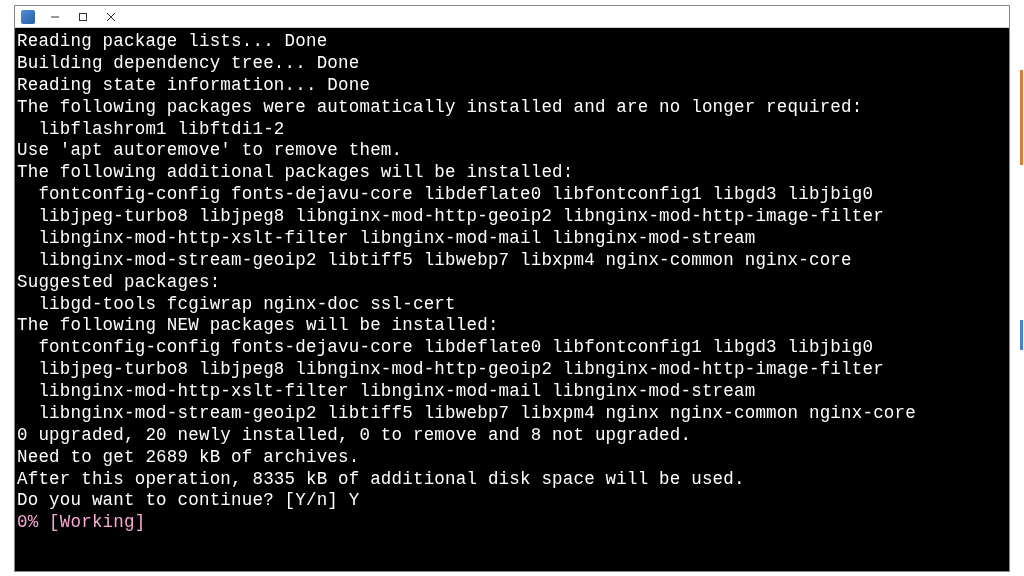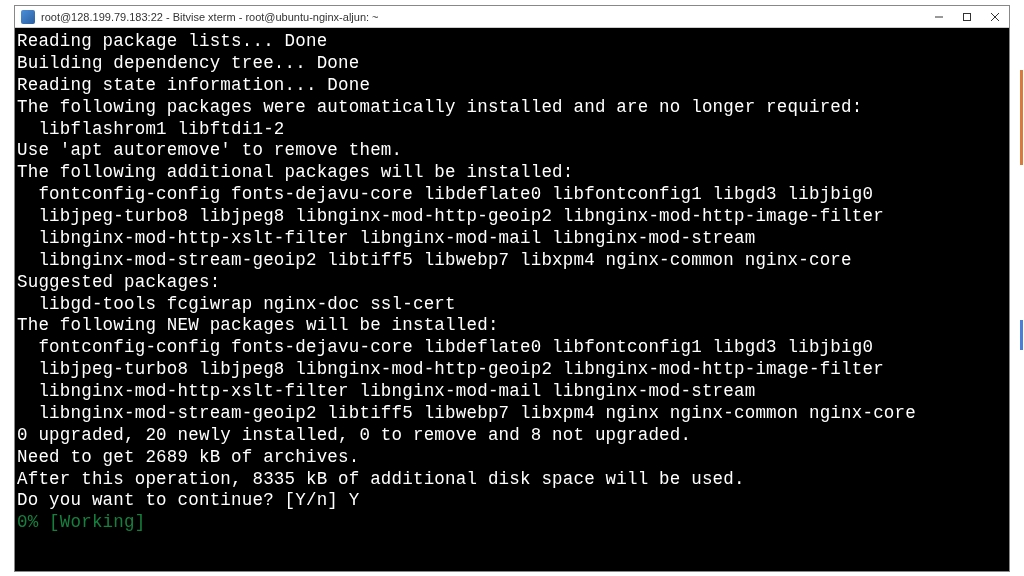--- a/index.html
+++ b/index.html
@@ -81,21 +81,21 @@
       font-family: "Consolas", "Courier New", monospace;
       font-size: 17.5px;
       line-height: 1.25;
       padding: 3px 2px;
       white-space: pre;
       letter-spacing: 0.2px;
       overflow: hidden;
       font-weight: 500;
     }
     .progress {
-      color: #15803d;
+      color: #f9a8d4;
     }
     .right-edge {
       position: absolute;
       right: 1px;
       top: 35px;
       bottom: 4px;
       width: 3px;
     }
     .edge-orange {
       position: absolute;
@@ -113,21 +113,20 @@
       height: 30px;
       background: #4a7fd9;
     }
   </style>
 </head>
 <body>
 
 <div class="window">
   <div class="title-bar">
     <div class="title-icon"></div>
-    <div class="title-text">root@128.199.79.183:22 - Bitvise xterm - root@ubuntu-nginx-aljun: ~</div>
     <div class="win-controls">
       <div class="win-btn">
         <svg viewBox="0 0 10 10">
             <line x1="1" y1="5" x2="9" y2="5" stroke="currentColor" stroke-width="1"></line>
           </svg>
       </div>
       <div class="win-btn">
         <svg viewBox="0 0 10 10">
             <rect x="1.5" y="1.5" width="7" height="7" fill="none" stroke="currentColor" stroke-width="1"></rect>
           </svg>

